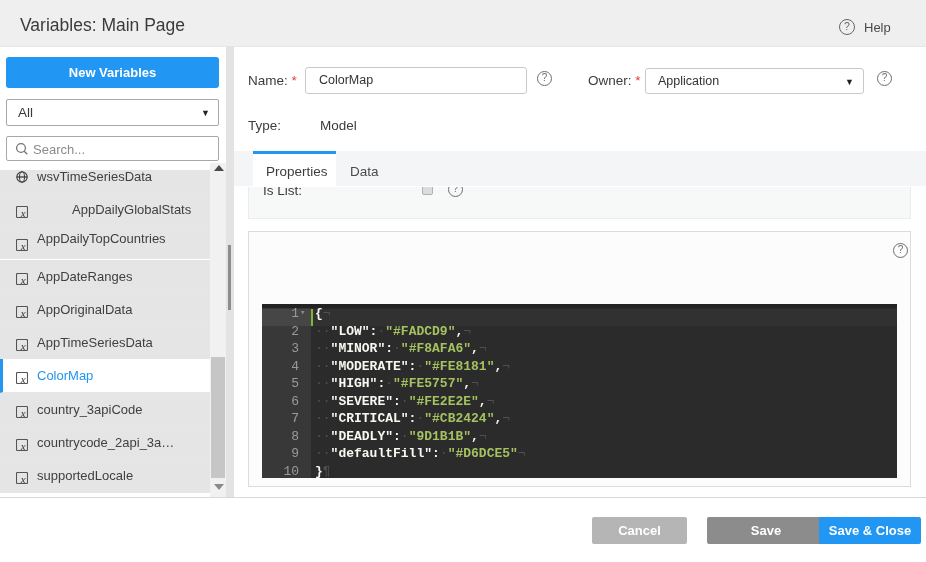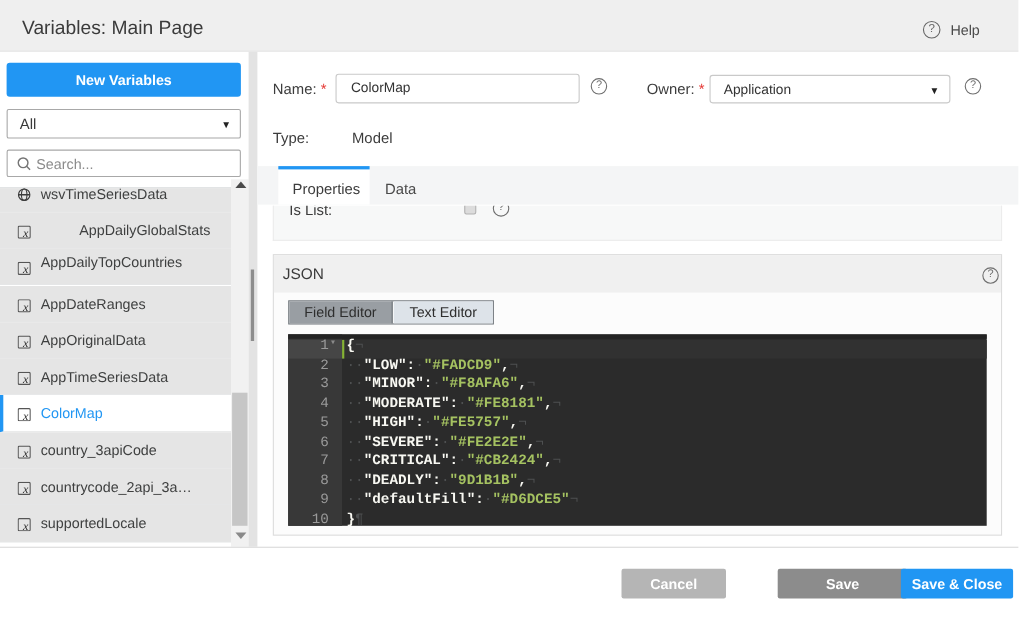--- a/index.html
+++ b/index.html
@@ -194,28 +194,21 @@
   </div>
 <span class="tabdata">Data</span>
 
 <div class="islist">
   <span class="t">Is List:</span>
   <span class="cb"></span>
   <span class="q2">?</span>
 </div>
 
 <div class="json">
-  <div class="jhead">
-      <span>JSON</span>
-    </div>
   <div class="jq">?</div>
-  <div class="toggle">
-    <div class="tg1">Field Editor</div>
-    <div class="tg2">Text Editor</div>
-  </div>
   <div class="ed">
     <div class="gut"></div>
     <div class="edtop"></div>
     <div class="gact"></div>
     <div class="lact"></div>
     <div class="caret"></div>
     <span class="fold">▾</span>
     <div class="ln" style="top:1.1px;">1</div>
     <div class="ln" style="top:18.6px;">2</div>
     <div class="ln" style="top:36.1px;">3</div>
@@ -233,15 +226,15 @@
     <div class="cl" style="top:71.1px;"><span class="iv">··</span>"HIGH":<span class="iv">·</span><span class="s">"#FE5757"</span>,<span class="iv">¬</span></div>
     <div class="cl" style="top:88.6px;"><span class="iv">··</span>"SEVERE":<span class="iv">·</span><span class="s">"#FE2E2E"</span>,<span class="iv">¬</span></div>
     <div class="cl" style="top:106.1px;"><span class="iv">··</span>"CRITICAL":<span class="iv">·</span><span class="s">"#CB2424"</span>,<span class="iv">¬</span></div>
     <div class="cl" style="top:123.6px;"><span class="iv">··</span>"DEADLY":<span class="iv">·</span><span class="s">"9D1B1B"</span>,<span class="iv">¬</span></div>
     <div class="cl" style="top:141.1px;"><span class="iv">··</span>"defaultFill":<span class="iv">·</span><span class="s">"#D6DCE5"</span><span class="iv">¬</span></div>
     <div class="cl" style="top:158.6px;">}<span class="iv">¶</span></div>
   </div>
 </div>
 
 <div class="footline"></div>
-<div class="fbtn" style="left:565px;width:95px;background:#b5b5b5;text-align:center;">Cancel</div>
+<div class="fbtn" style="left:592px;width:95px;background:#b5b5b5;text-align:center;">Cancel</div>
 <div class="fbtn" style="left:707px;width:118px;background:#8c8c8c;">Save</div>
 <div class="fbtn" style="left:819px;width:102px;background:#2196f3;">Save &amp; Close</div>
 
 </body></html>

